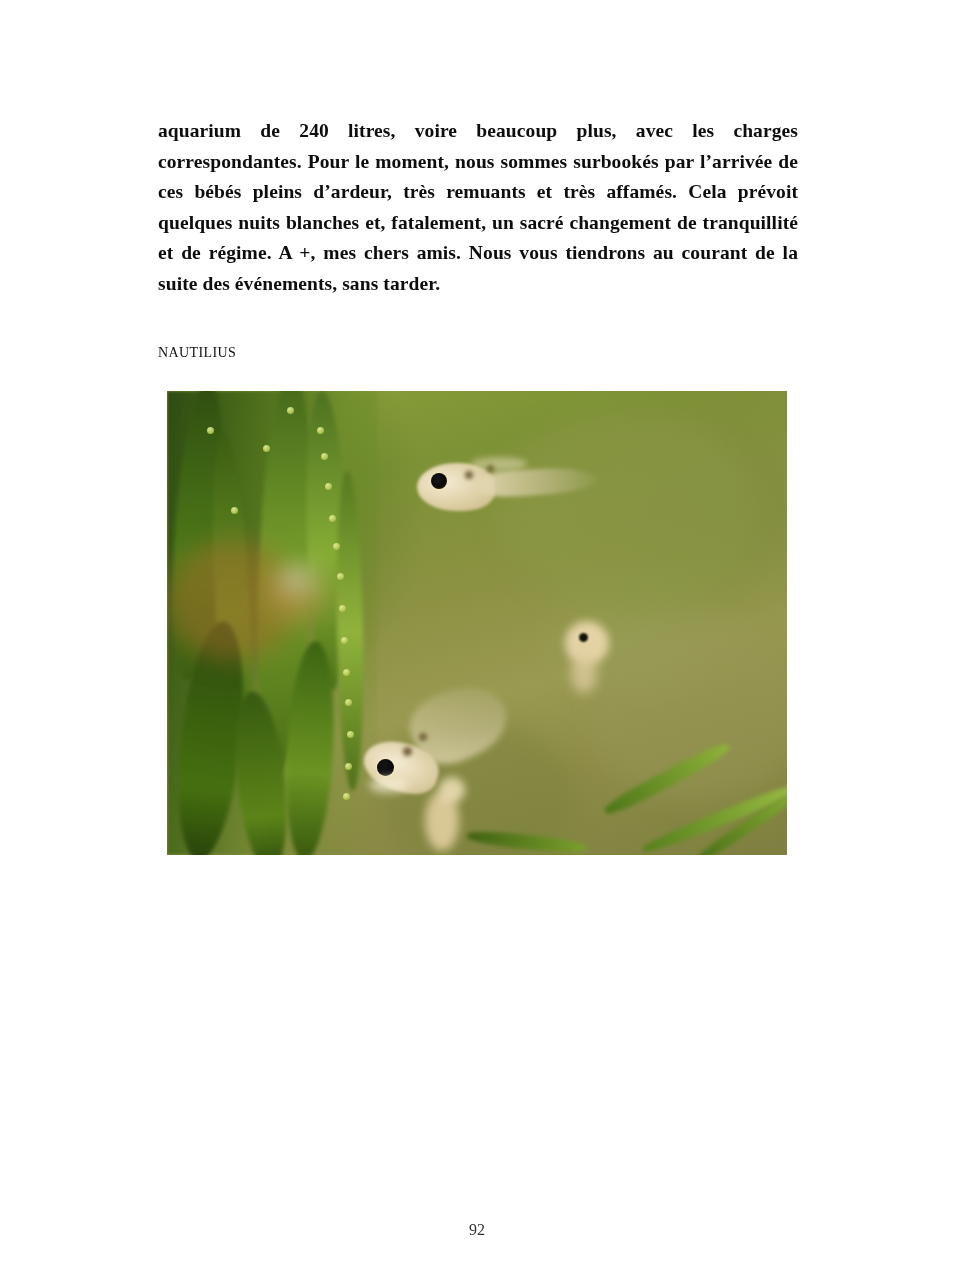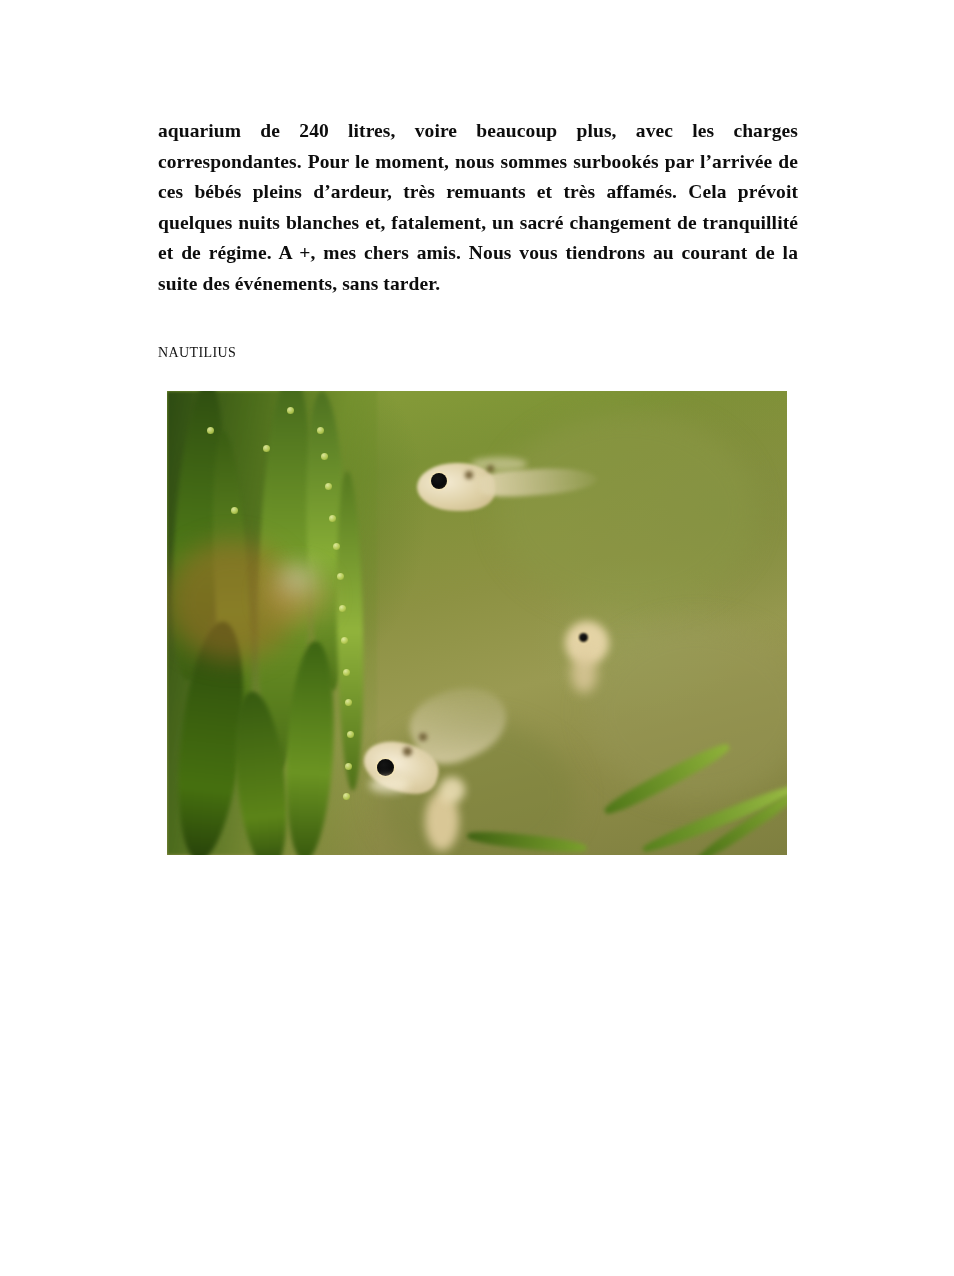--- a/index.html
+++ b/index.html
@@ -198,13 +198,14 @@
       <div class="fish-body" style="left:0px; top:62px; width:76px; height:48px; background:radial-gradient(ellipse at 40% 45%, #f5ecd6 0%, #e0d2aa 55%, #cab887 100%); filter:blur(1.4px); transform:rotate(16deg);"></div>
       <div class="fish-body" style="left:48px; top:8px; width:96px; height:70px; background:linear-gradient(30deg, rgba(224,212,174,0.9), rgba(206,198,160,0.35) 70%, rgba(200,196,158,0.05)); border-radius:40% 60% 50% 45%; filter:blur(3px); transform:rotate(-24deg);"></div>
       <div class="eye" style="left:14px; top:78px; width:17px; height:17px;"></div>
       <div class="blob" style="left:40px; top:66px; width:9px; height:9px; background:rgba(86,66,28,0.8); filter:blur(2px);"></div>
       <div class="blob" style="left:56px; top:52px; width:8px; height:8px; background:rgba(86,66,28,0.7); filter:blur(2px);"></div>
       <div class="blob" style="left:6px; top:96px; width:40px; height:16px; background:rgba(246,238,214,0.7); filter:blur(4px);"></div>
     </div>
 
   </div>
 
+  <div class="page-number">92</div>
 </div>
 
 </body></html>

